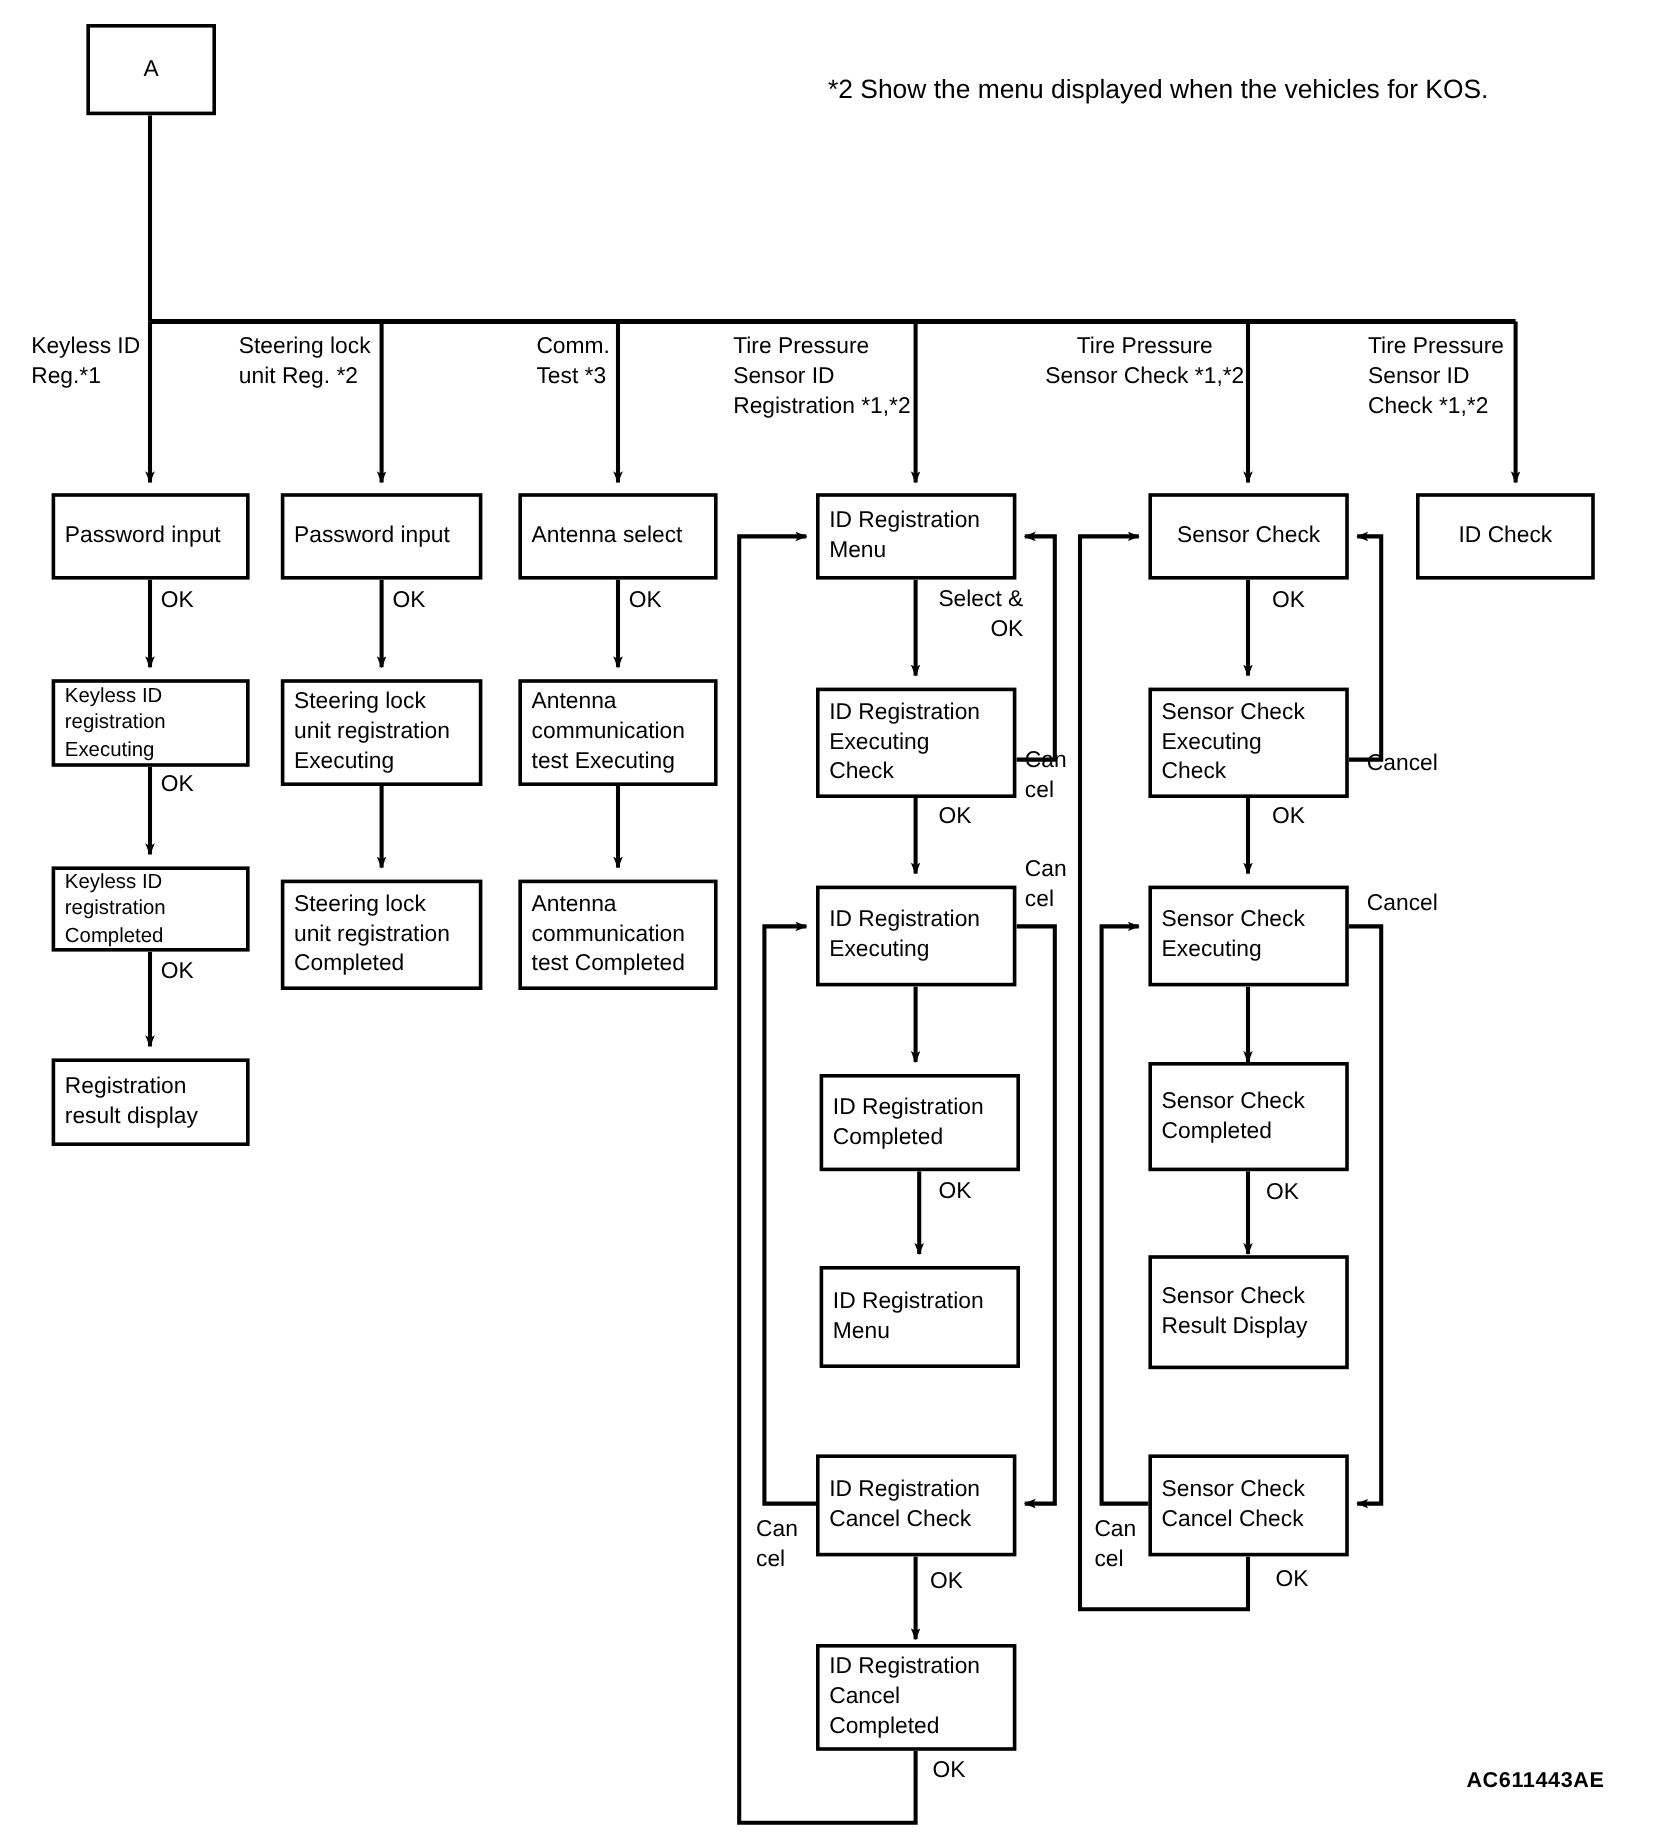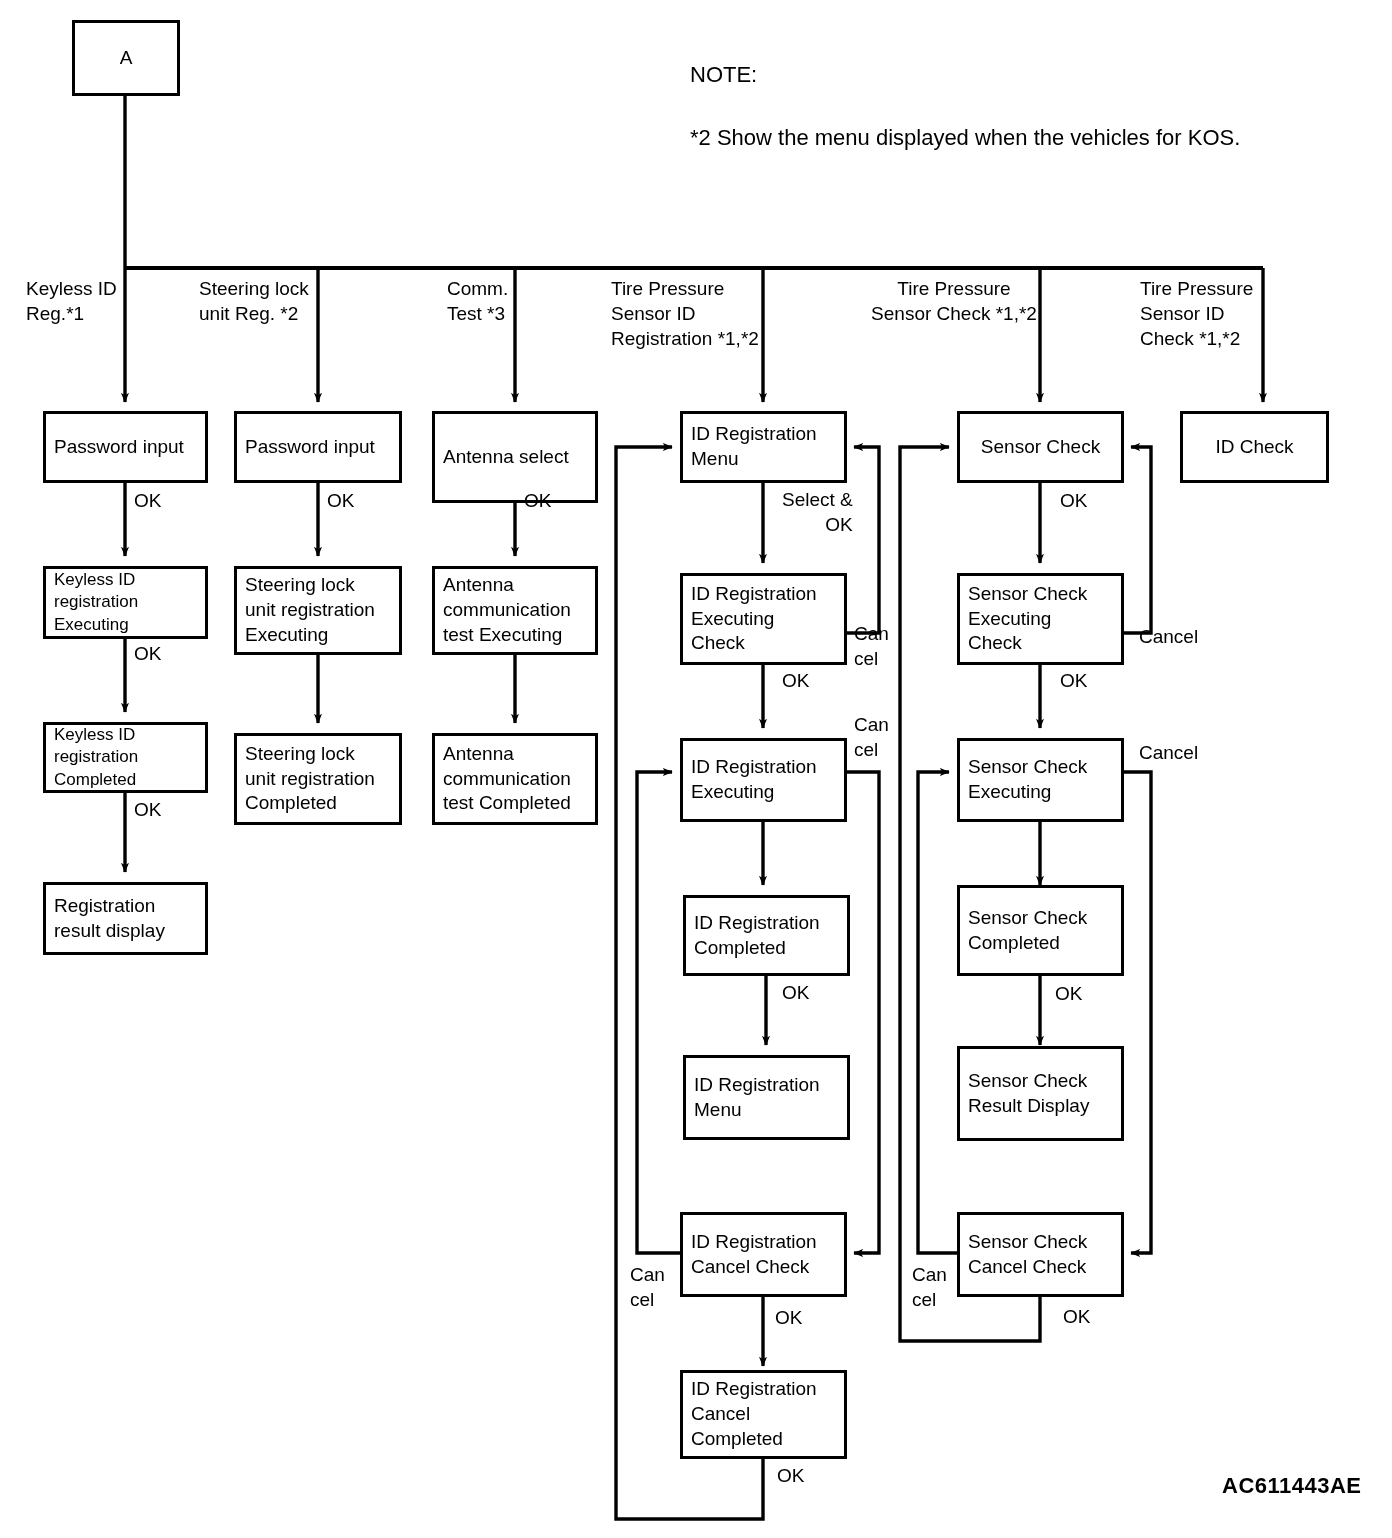--- a/index.html
+++ b/index.html
@@ -4,21 +4,21 @@
 <style>
   html,body{margin:0;padding:0;background:#fff;}
   #stage{position:relative;width:1392px;height:1538px;background:#fff;
          font-family:"Liberation Sans","DejaVu Sans",sans-serif;color:#000;}
   .box{position:absolute;border:3px solid #000;background:#fff;box-sizing:border-box;
        display:flex;align-items:center;}
   .box .txt{padding:0 8px;font-size:19px;line-height:1.30;white-space:pre-line;}
   .box.ctr{justify-content:center;text-align:center;}
   .lbl{position:absolute;font-size:19px;line-height:1.32;white-space:pre-line;}
   .note{position:absolute;font-size:22px;line-height:1.42;white-space:pre-line;}
-  .code{position:absolute;font-size:22px;font-weight:bold;letter-spacing:.5px;}
+  .code{position:absolute;font-size:18px;font-weight:bold;letter-spacing:.5px;}
   svg.wires{position:absolute;left:0;top:0;width:1392px;height:1538px;overflow:visible;}
   .bigA{font-size:21px;}
 </style>
 </head>
 <body>
 
 <div id="stage">
 
   <svg class="wires" viewBox="0 0 1392 1538">
     <defs>
@@ -76,21 +76,20 @@
 
       <path d="M1040,1297 L1040,1341 L900,1341 L900,447 L949,447" marker-end="url(#ah)"></path>
     </g>
   </svg>
 
   <div class="box ctr" style="left:72px;top:20px;width:108px;height:76px;">
     <span class="txt bigA">A</span>
   </div>
 
   <div class="note" style="left:690px;top:28px;">
-    <div>NOTE:</div>
     <div>*2 Show the menu displayed when the vehicles for KOS.</div>
   </div>
 
   <div class="lbl" style="left:26px;top:276px;width:96px;">Keyless ID
 Reg.*1</div>
   <div class="lbl" style="left:199px;top:276px;width:118px;">Steering lock
 unit Reg. *2</div>
   <div class="lbl" style="left:447px;top:276px;width:70px;">Comm.
 Test *3</div>
   <div class="lbl" style="left:611px;top:276px;width:156px;">Tire Pressure
@@ -131,21 +130,21 @@
 unit registration
 Executing</span>
   </div>
   <div class="box" style="left:234px;top:733px;width:168px;height:92px;">
     <span class="txt">Steering lock
 unit registration
 Completed</span>
   </div>
   <div class="lbl" style="left:327px;top:488px;">OK</div>
 
-  <div class="box" style="left:432px;top:411px;width:166px;height:92px;">
+  <div class="box" style="left:432px;top:411px;width:166px;height:72px;">
     <span class="txt">Antenna select</span>
   </div>
   <div class="box" style="left:432px;top:566px;width:166px;height:89px;">
     <span class="txt">Antenna
 communication
 test Executing</span>
   </div>
   <div class="box" style="left:432px;top:733px;width:166px;height:92px;">
     <span class="txt">Antenna
 communication

